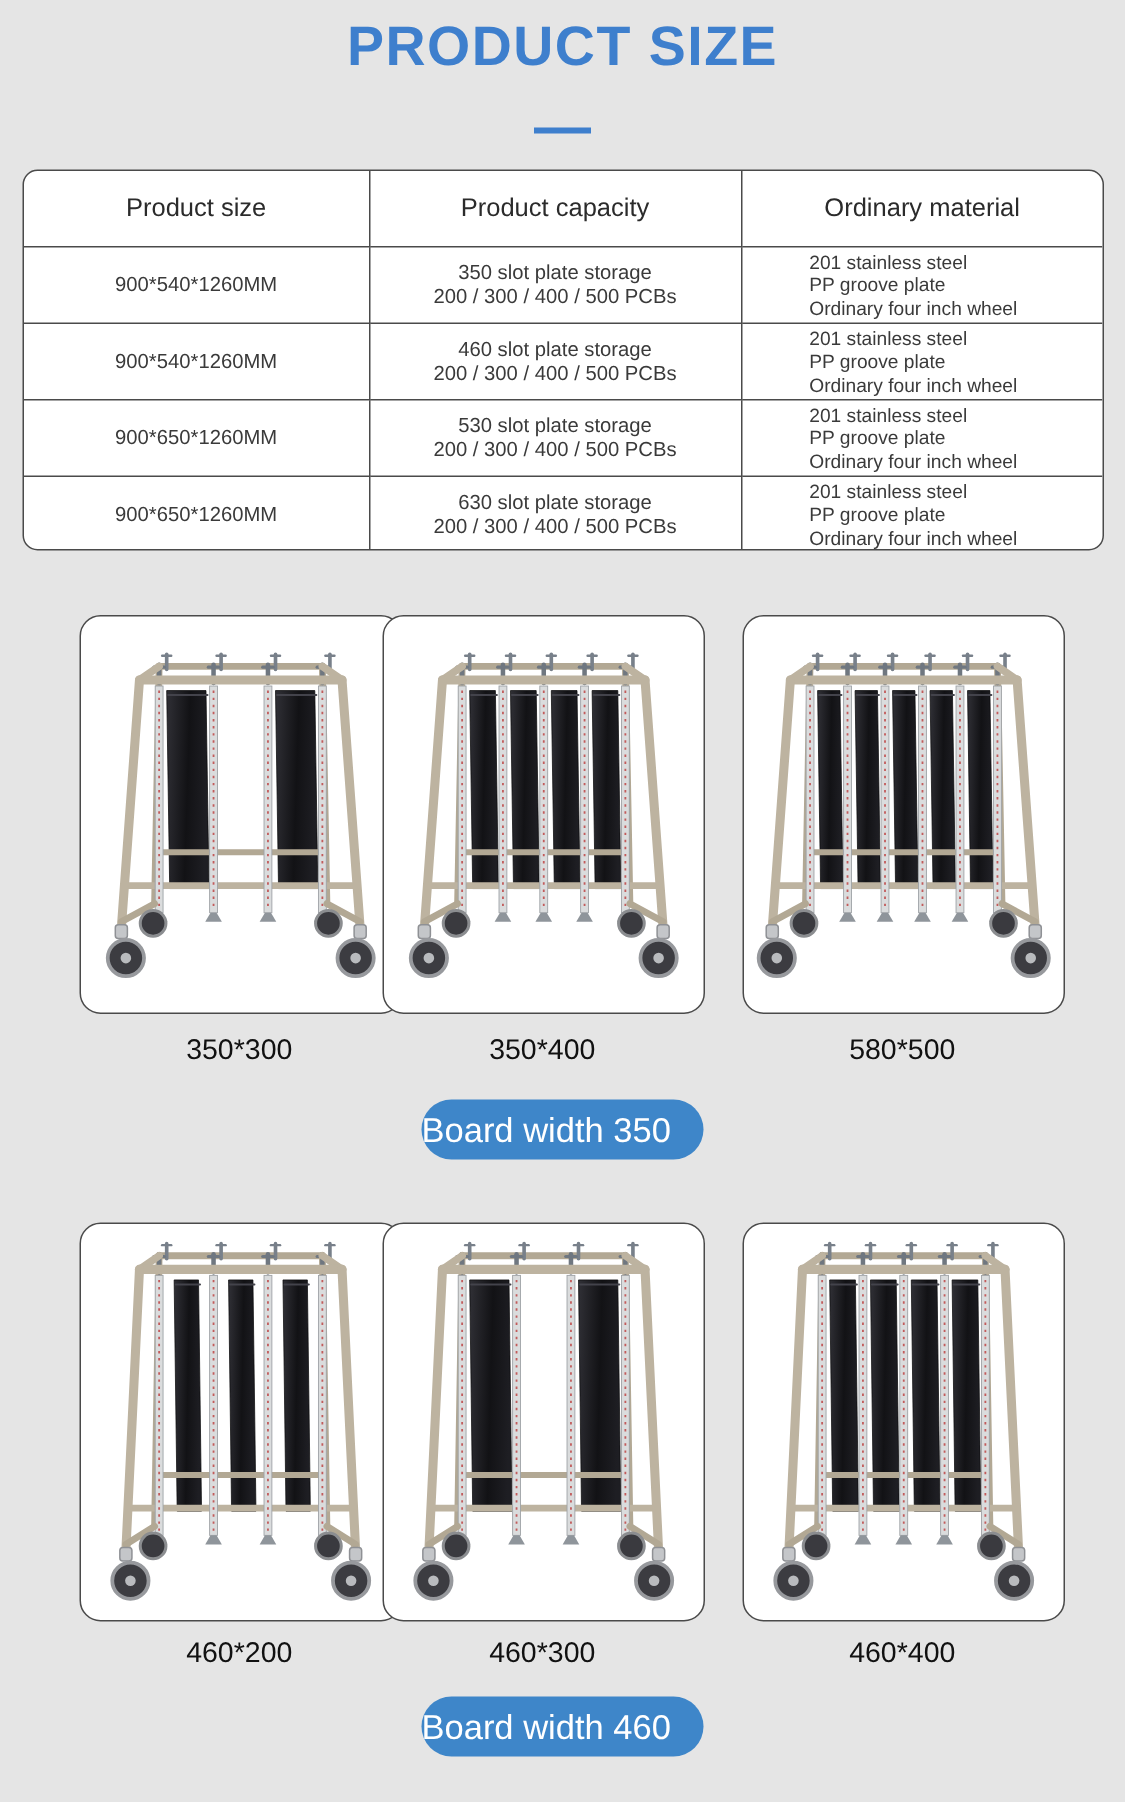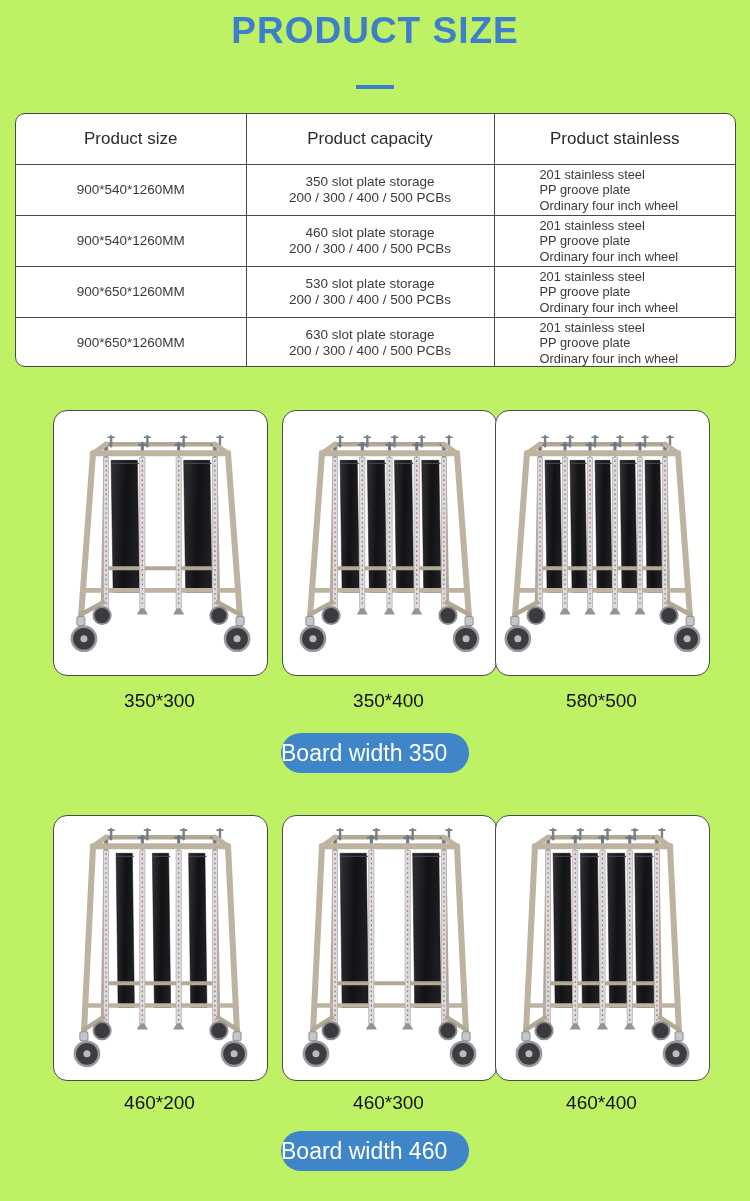--- a/index.html
+++ b/index.html
@@ -1,16 +1,16 @@
 <!DOCTYPE html>
 <html><head>
 <meta charset="utf-8">
 <style>
   html,body{margin:0;padding:0;background:#fff;}
-  .page{position:relative;width:750px;height:1201px;background:#bef264;overflow:hidden;
+  .page{position:relative;width:750px;height:1201px;background:#e5e5e5;overflow:hidden;
         font-family:"Liberation Sans",sans-serif;}
   
   .title{position:absolute;top:10px;left:0;width:750px;text-align:center;
          font-size:37px;font-weight:bold;letter-spacing:1px;color:#3e7fcd;}
   .title-underline{position:absolute;top:85px;left:356px;width:38px;height:4px;background:#3e7fcd;}
   
   .spec-wrap{position:absolute;left:15px;top:113px;width:719px;height:252px;
              border:1px solid #4a4a4a;border-radius:10px;overflow:hidden;background:#fff;}
   table.spec{width:100%;height:100%;border-collapse:collapse;table-layout:fixed;}
   table.spec th,table.spec td{border:1px solid #4a4a4a;padding:0;vertical-align:middle;}
@@ -21,21 +21,21 @@
   table.spec tr>*:first-child{border-left:none;}
   table.spec tr>*:last-child{border-right:none;}
   table.spec thead tr>*{border-top:none;}
   table.spec tbody tr:last-child>*{border-bottom:none;}
   .col1{width:230px;} .col2{width:248px;} .col3{width:241px;}
   
   .imgbox{position:absolute;width:213px;height:264px;border:1px solid #4a4a4a;
           border-radius:14px;overflow:hidden;background:#fff;}
   .imgbox svg{display:block;width:100%;height:100%;}
   .r1{top:410px;} .r2{top:815px;}
-  .c1{left:53px;} .c2{left:282px;} .c3{left:495px;}
+  .c1{left:53px;} .c2{left:255px;} .c3{left:495px;}
   .plabel{position:absolute;width:213px;text-align:center;font-size:19px;color:#111;}
   .lr1{top:690px;} .lr2{top:1092px;}
   .pill{position:absolute;left:281px;width:188px;height:40px;border-radius:20px;
         background:#3e86c9;color:#fff;font-size:23px;line-height:40px;text-align:left;border:none;}
   .p1{top:733px;} .p2{top:1131px;}
 </style>
 </head>
 <body>
 
 <div class="page">
@@ -47,21 +47,21 @@
     <table class="spec">
       <colgroup>
           <col class="col1">
           <col class="col2">
           <col class="col3">
         </colgroup>
       <thead>
         <tr>
           <th>Product size</th>
           <th>Product capacity</th>
-          <th>Product stainless</th>
+          <th>Ordinary material</th>
         </tr>
       </thead>
       <tbody>
         <tr>
           <td>900*540*1260MM</td>
           <td>
             <div>350 slot plate storage</div>
             <div>200 / 300 / 400 / 500 PCBs</div>
           </td>
           <td class="mat">

